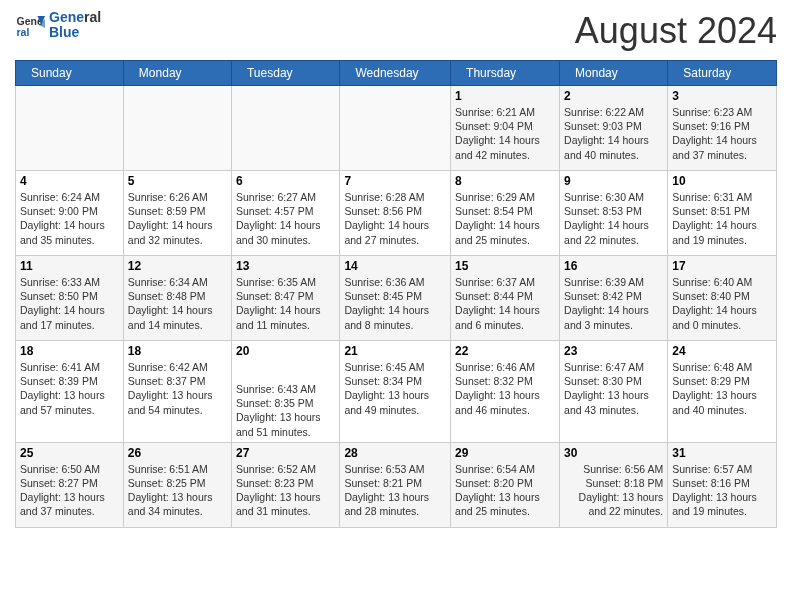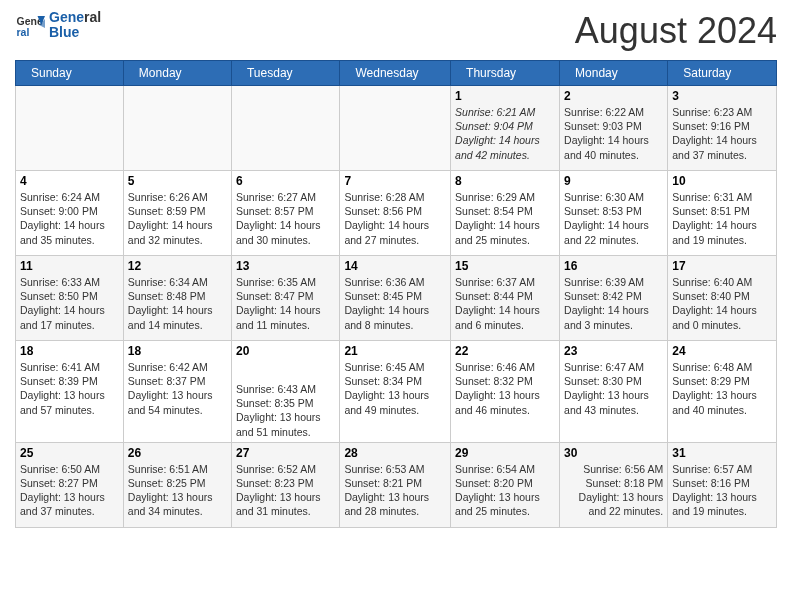--- a/index.html
+++ b/index.html
@@ -122,21 +122,21 @@
       </tr>
   </thead>
   <tbody id="calendar-body">
   <tr>
         <td class="empty"></td>
         <td class="empty"></td>
         <td class="empty"></td>
         <td class="empty"></td>
         <td>
           <span class="day-num">1</span>
-          <div class="cell-info" style="white-space: pre-line; font-style: italic;">Sunrise: 6:21 AM
+          <div class="cell-info" style="white-space: pre-line;">Sunrise: 6:21 AM
 Sunset: 9:04 PM
 Daylight: 14 hours and 42 minutes.</div>
         </td>
         <td>
           <span class="day-num">2</span>
           <div class="cell-info" style="white-space: pre-line;">Sunrise: 6:22 AM
 Sunset: 9:03 PM
 Daylight: 14 hours and 40 minutes.</div>
         </td>
         <td>
@@ -155,21 +155,21 @@
         </td>
         <td>
           <span class="day-num">5</span>
           <div class="cell-info" style="white-space: pre-line;">Sunrise: 6:26 AM
 Sunset: 8:59 PM
 Daylight: 14 hours and 32 minutes.</div>
         </td>
         <td>
           <span class="day-num">6</span>
           <div class="cell-info" style="white-space: pre-line;">Sunrise: 6:27 AM
-Sunset: 8:57 PM
+Sunset: 4:57 PM
 Daylight: 14 hours and 30 minutes.</div>
         </td>
         <td>
           <span class="day-num">7</span>
           <div class="cell-info" style="white-space: pre-line;">Sunrise: 6:28 AM
 Sunset: 8:56 PM
 Daylight: 14 hours and 27 minutes.</div>
         </td>
         <td>
           <span class="day-num">8</span>

